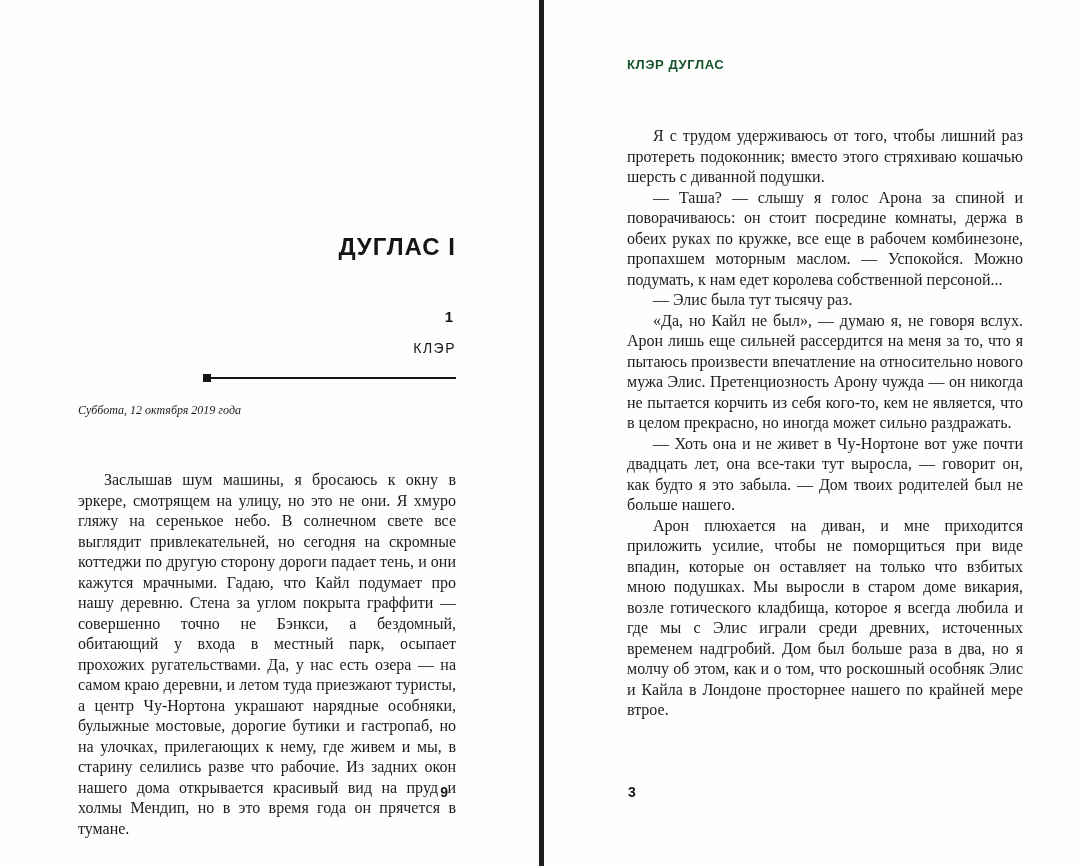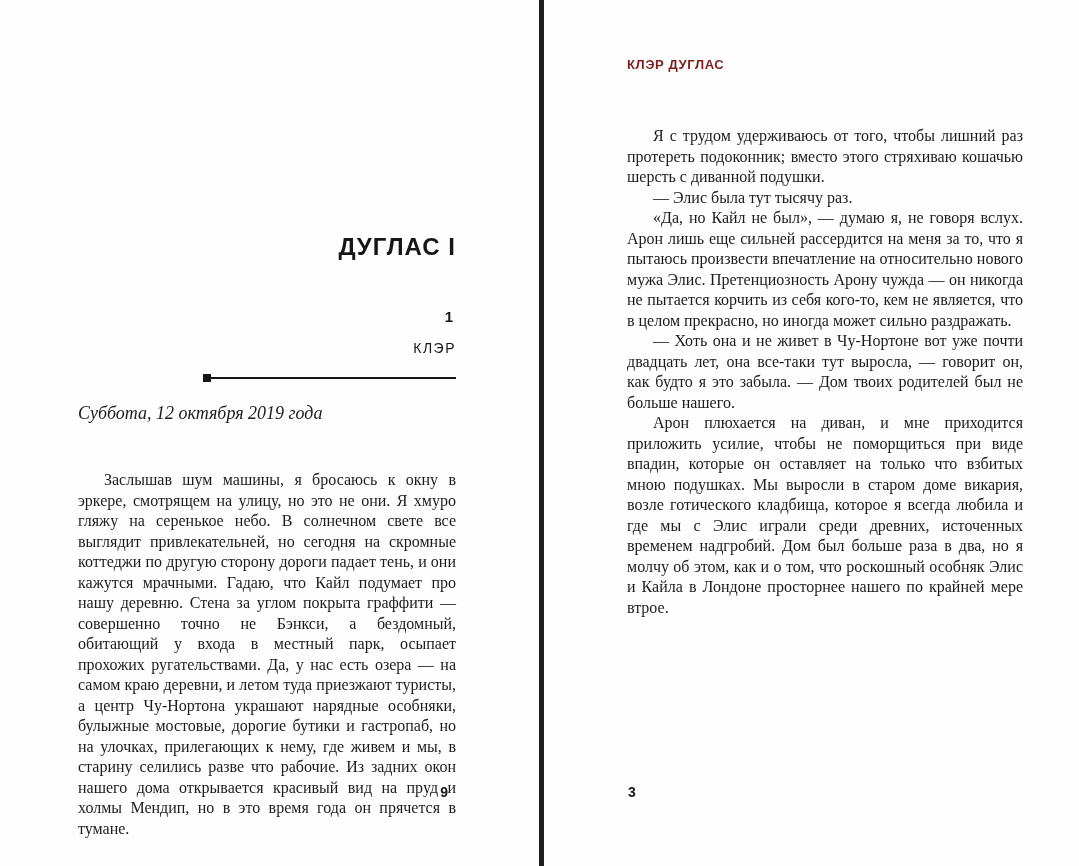--- a/index.html
+++ b/index.html
@@ -61,21 +61,21 @@
   .rule-cap {
     position: absolute;
     left: 0; top: -3px;
     width: 8px; height: 8px;
     background: #151515;
   }
   .date-line {
     position: absolute;
     top: 403px; left: 0;
     font-style: italic;
-    font-size: 18px;
+    font-size: 12px;
     color: #1b1b1b;
     white-space: nowrap;
   }
   .body-text {
     position: absolute;
     left: 0; right: 0;
     font-size: 16px;
     line-height: 20.5px;
     text-align: justify;
     hyphens: auto;
@@ -85,21 +85,21 @@
   .right-page .body-text { top: 86px; margin-top: 40px; }
   .body-text p { margin: 0; text-indent: 26px; }
 
   .running-header {
     position: absolute;
     top: 57px; left: 0;
     font-family: "Liberation Sans", sans-serif;
     font-weight: 700;
     font-size: 13px;
     letter-spacing: 0.6px;
-    color: #7f1d1d;
+    color: #14532d;
     white-space: nowrap;
   }
   .page-number {
     position: absolute;
     top: 784px;
     font-family: "Liberation Sans", sans-serif;
     font-weight: 700;
     font-size: 14px;
     color: #161616;
   }
@@ -124,20 +124,21 @@
     </div>
     <div class="page-number">9</div>
   </div>
 
   <div class="page-divider"></div>
 
   <div class="page right-page">
     <div class="running-header">КЛЭР ДУГЛАС</div>
     <div class="body-text">
       <p>Я с трудом удерживаюсь от того, чтобы лишний раз протереть подоконник; вместо этого стряхиваю кошачью шерсть с диванной подушки.</p>
+      <p>— Таша? — слышу я голос Арона за спиной и поворачиваюсь: он стоит посредине комнаты, держа в обеих руках по кружке, все еще в рабочем комбинезоне, пропахшем моторным маслом. — Успокойся. Можно подумать, к нам едет королева собственной персоной...</p>
       <p>— Элис была тут тысячу раз.</p>
       <p>«Да, но Кайл не был», — думаю я, не говоря вслух. Арон лишь еще сильней рассердится на меня за то, что я пытаюсь произвести впечатление на относительно нового мужа Элис. Претенциозность Арону чужда — он никогда не пытается корчить из себя кого-то, кем не является, что в целом прекрасно, но иногда может сильно раздражать.</p>
       <p>— Хоть она и не живет в Чу-Нортоне вот уже почти двадцать лет, она все-таки тут выросла, — говорит он, как будто я это забыла. — Дом твоих родителей был не больше нашего.</p>
       <p>Арон плюхается на диван, и мне приходится приложить усилие, чтобы не поморщиться при виде впадин, которые он оставляет на только что взбитых мною подушках. Мы выросли в старом доме викария, возле готического кладбища, которое я всегда любила и где мы с Элис играли среди древних, источенных временем надгробий. Дом был больше раза в два, но я молчу об этом, как и о том, что роскошный особняк Элис и Кайла в Лондоне просторнее нашего по крайней мере втрое.</p>
     </div>
     <div class="page-number">3</div>
   </div>
 
 </div>
 

